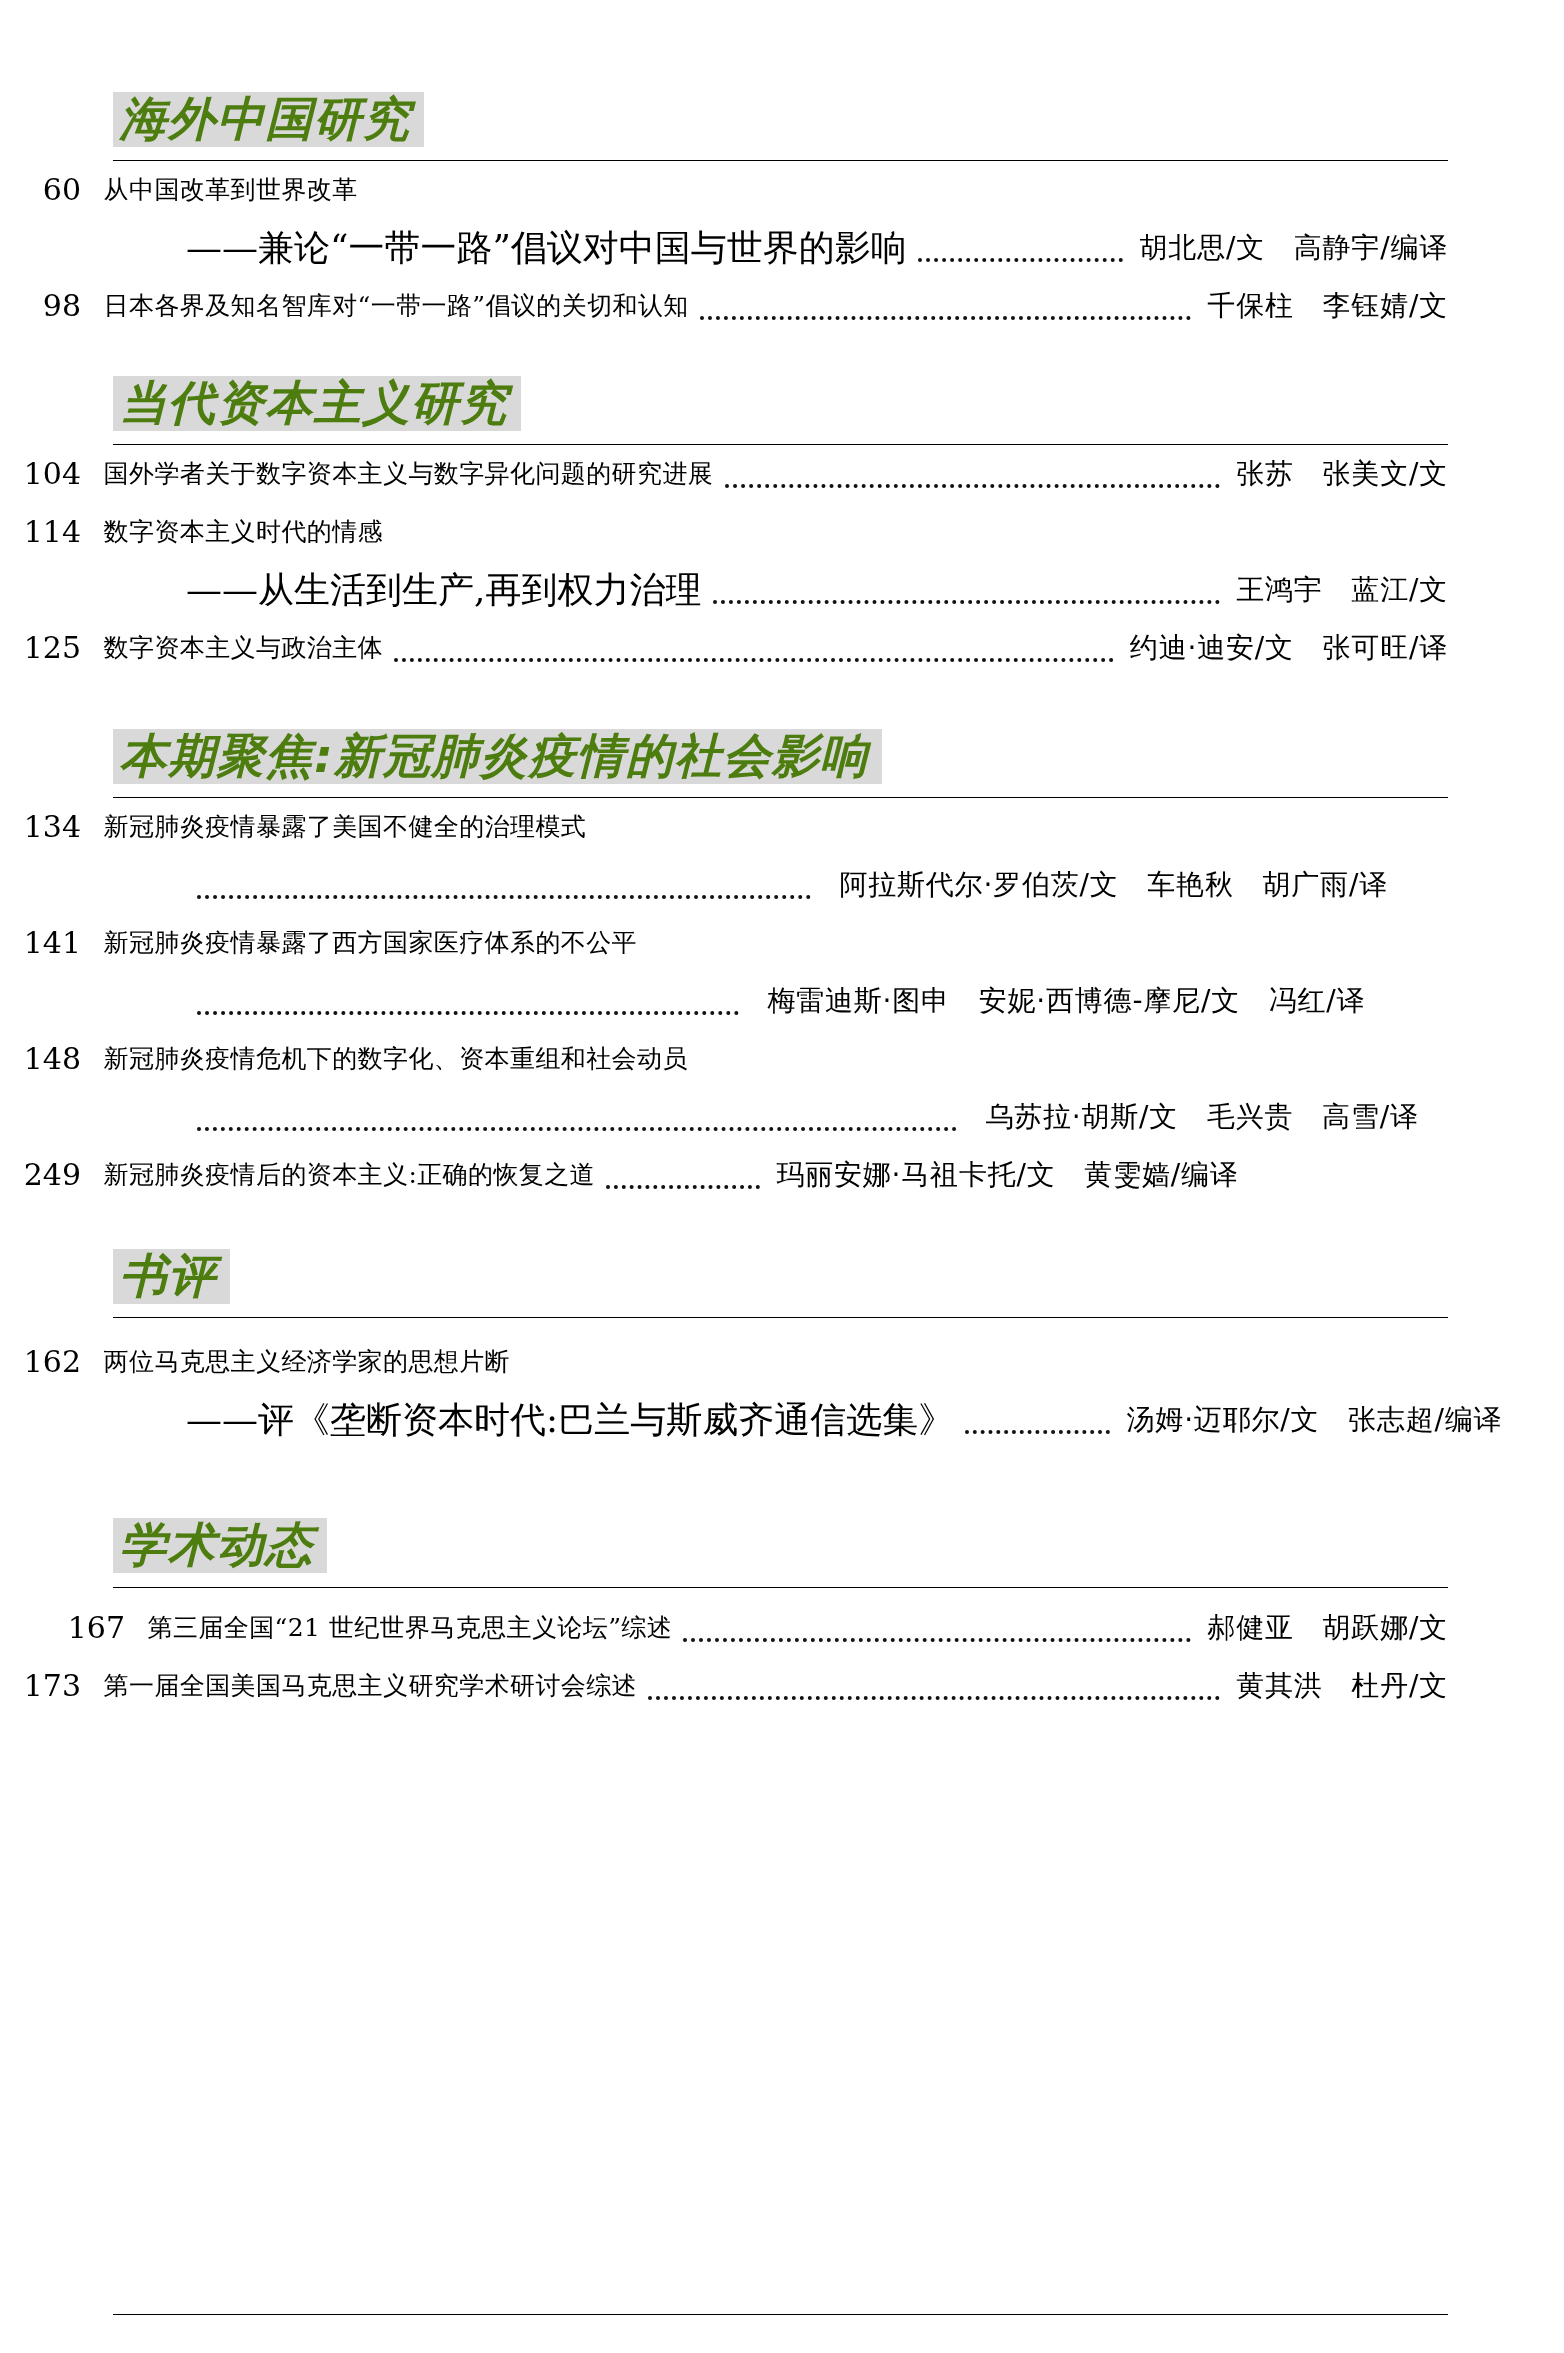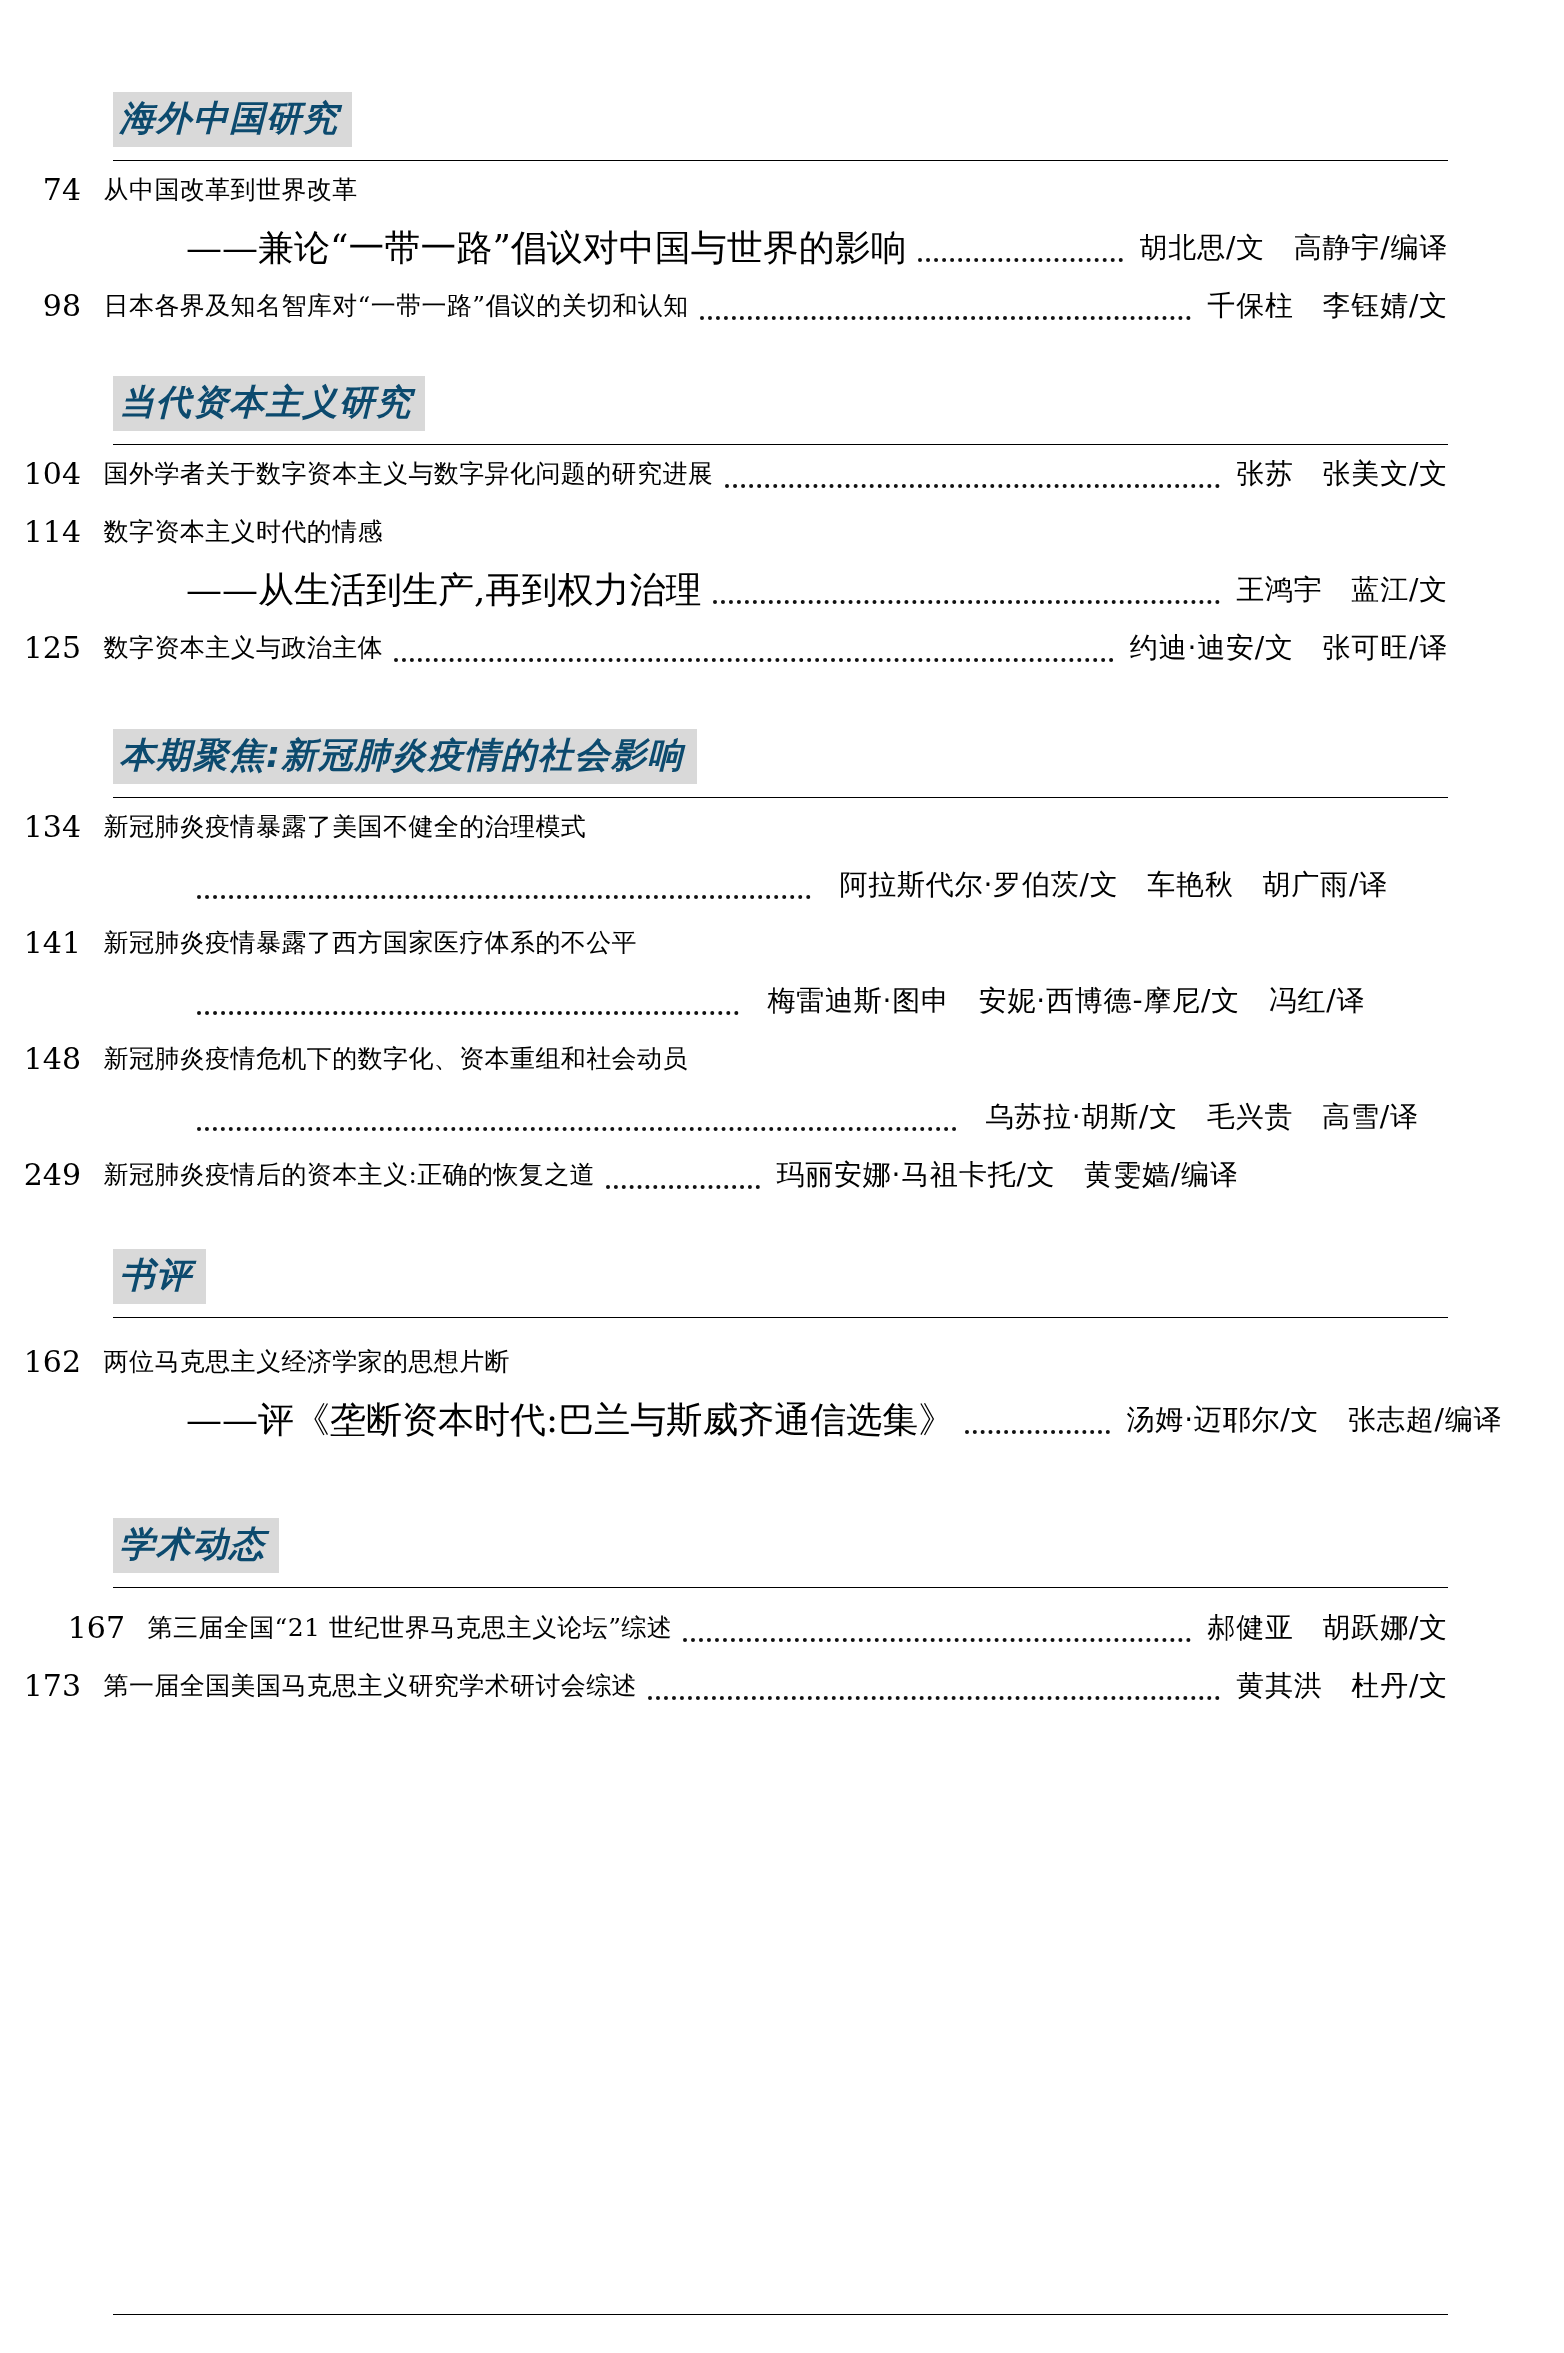--- a/index.html
+++ b/index.html
@@ -30,26 +30,26 @@
   .section-head {
     position: relative;
     margin-left: 113px;
     margin-right: 44px;
     height: 74px;
   }
   .section-head .title {
     display: inline-block;
     font-family: "DejaVu Sans", "Liberation Sans", sans-serif;
     font-weight: bold;
-    font-size: 35px;
+    font-size: 47px;
     letter-spacing: 1.6px;
     line-height: 47px;
     padding: 3.2px 13px 4.8px 6.5px;
     background: #d9d9d9;
-    color: #0c4a6e;
+    color: #4d7c0f;
     position: relative;
     top: 4.8px;
     font-style: italic;
   }
   .section-head .rule2 {
     position: absolute;
     left: 0;
     right: 0;
     bottom: 0;
     border-bottom: 1.6px solid #000;
@@ -135,21 +135,21 @@
 <div class="page">
 
   <div class="section" style="padding-top:87px;">
     <div class="section-head">
       <span class="title">海外中国研究</span>
       <div class="rule2"></div>
     </div>
 
     <div class="entry">
       <div class="row">
-        <span class="pageno">74</span>
+        <span class="pageno">60</span>
         <span class="title-text">从中国改革到世界改革</span>
       </div>
       <div class="sub">
         <span class="dash">——兼论“一带一路”倡议对中国与世界的影响</span>
         <span class="leader"></span>
         <span class="byline">胡北思/文　高静宇/编译</span>
       </div>
     </div>
 
     <div class="entry">

